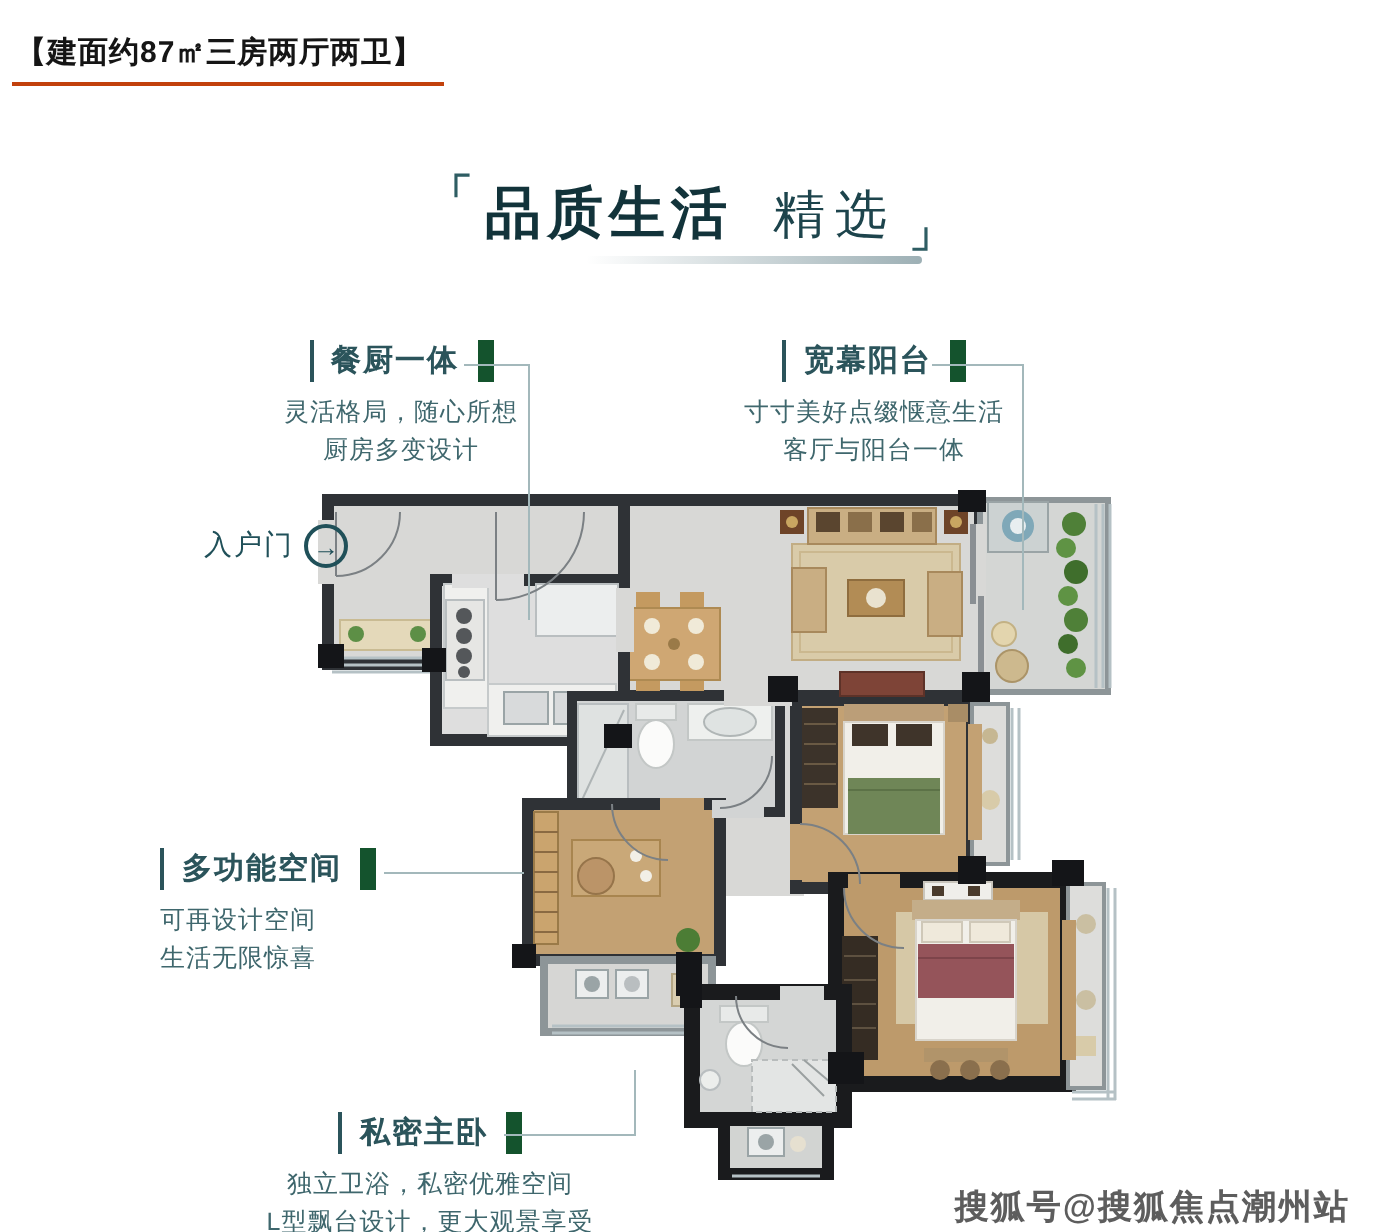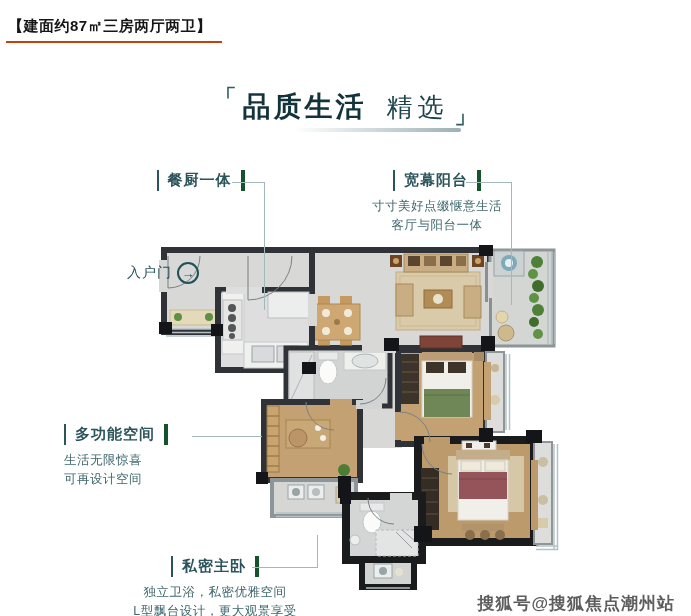--- a/index.html
+++ b/index.html
@@ -29,28 +29,28 @@
   .hl-accent{color:#1d444c;font-size:26px;font-weight:500;letter-spacing:5px;margin-left:20px;}
   .hl-shadow{
     position:absolute;left:293px;top:128px;width:168px;height:4px;
     background:linear-gradient(to right,rgba(150,170,176,0),rgba(140,162,168,.85));
     border-radius:2px;
   }
   
   .note{position:absolute;color:#2b545b;}
   .note .tag{
     display:inline-block;font-size:15px;font-weight:bold;letter-spacing:1px;
-    border-left:2px solid #2b545b;border-right:4px solid #14532d;
+    border-left:2px solid #2b545b;border-right:8px solid #14532d;
     padding:1px 9px;color:#2b545b;
   }
   .note .desc{font-size:12.5px;color:#3f676d;line-height:1.55;margin-top:6px;letter-spacing:.5px;}
   .center{text-align:center;}
   .leader{position:absolute;background:#a3b8bb;}
   
-  .entry-note{position:absolute;left:127px;top:262px;display:flex;align-items:center;color:#205059;}
+  .entry-note{position:absolute;left:102px;top:262px;display:flex;align-items:center;color:#205059;}
   .entry-label{font-size:14px;font-weight:500;letter-spacing:1px;color:#205059;}
   .entry-arrow{
     width:18px;height:18px;border:2px solid #205059;border-radius:50%;
     display:flex;align-items:center;justify-content:center;
     font-size:13px;font-weight:bold;color:#205059;margin-left:5px;line-height:1;
   }
   
   .watermark{
     position:absolute;right:16px;bottom:1px;
     font-size:17px;font-weight:bold;color:rgba(75,75,75,.9);
@@ -345,44 +345,48 @@
 <div class="headline">
   <span class="hl-bracket l">「</span>
   <span class="hl-main">品质生活</span>
   <span class="hl-accent">精选</span>
   <span class="hl-bracket r">」</span>
 </div>
 <div class="hl-shadow"></div>
 
 <div class="note center" style="left:118px;top:170px;width:165px;">
   <span class="tag">餐厨一体</span>
+  <div class="desc">
+    <div>灵活格局，随心所想</div>
+    <div>厨房多变设计</div>
+  </div>
 </div>
 <div class="leader" style="left:232px;top:182px;width:32px;height:1px;"></div>
 <div class="leader" style="left:264px;top:182px;width:1px;height:128px;"></div>
 
 <div class="note center" style="left:348px;top:170px;width:178px;">
   <span class="tag">宽幕阳台</span>
   <div class="desc">
     <div>寸寸美好点缀惬意生活</div>
     <div>客厅与阳台一体</div>
   </div>
 </div>
 <div class="leader" style="left:466px;top:182px;width:45px;height:1px;"></div>
 <div class="leader" style="left:511px;top:182px;width:1px;height:123px;"></div>
 
 <div class="entry-note">
   <span class="entry-label">入户门</span>
   <span class="entry-arrow">→</span>
 </div>
 
-<div class="note" style="left:64px;top:424px;width:130px;">
+<div class="note" style="left:80px;top:424px;width:130px;">
   <span class="tag">多功能空间</span>
   <div class="desc">
+    <div>可再设计空间</div>
     <div>生活无限惊喜</div>
-    <div>可再设计空间</div>
   </div>
 </div>
 <div class="leader" style="left:192px;top:436px;width:70px;height:1px;"></div>
 
 <div class="note center" style="left:125px;top:556px;width:180px;">
   <span class="tag">私密主卧</span>
   <div class="desc">
     <div>独立卫浴，私密优雅空间</div>
     <div>L型飘台设计，更大观景享受</div>
   </div>

